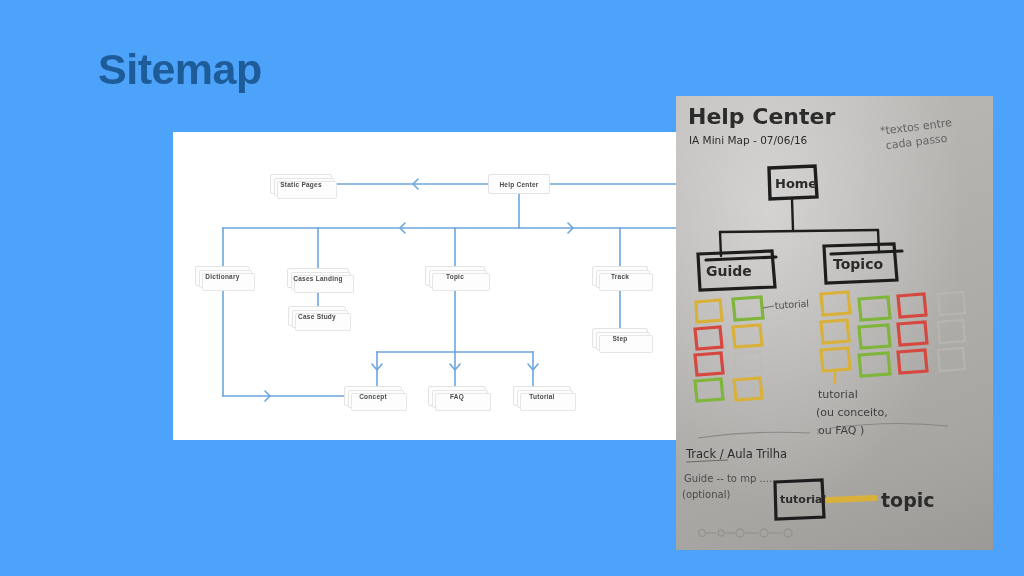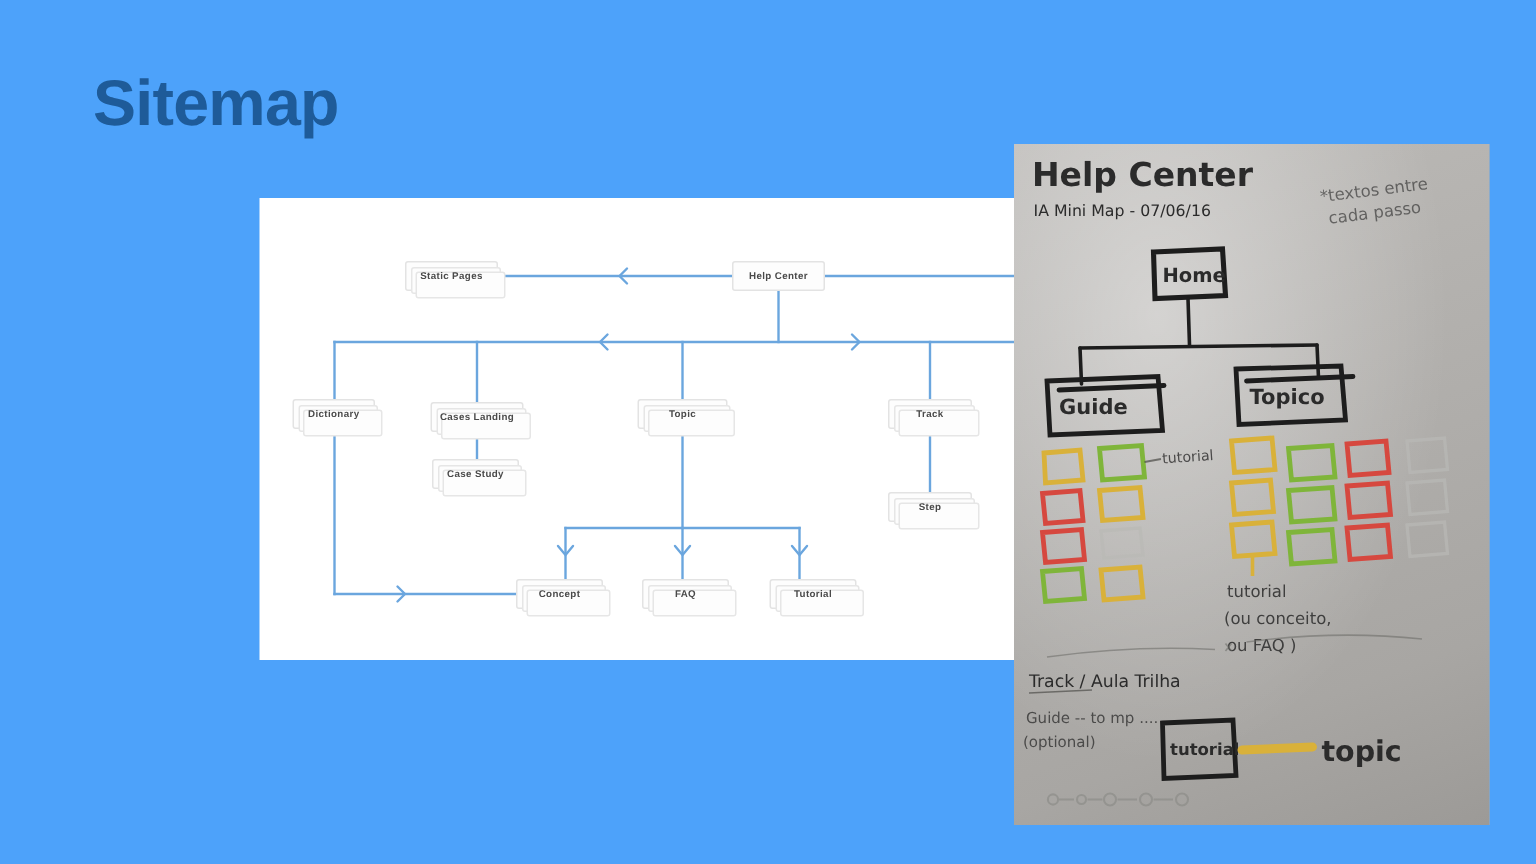--- a/index.html
+++ b/index.html
@@ -107,21 +107,21 @@
     top: 0;
   }
   .hw {
     font-family: "DejaVu Sans", sans-serif;
     fill: #2b2b2b;
   }
 </style>
 </head>
 <body style="background: rgb(77, 162, 250);">
 
-<div id="slide-title" style="color: rgb(30, 91, 153);">Sitemap</div>
+<div id="slide-title" style="color: rgb(30, 91, 153); margin-left: 36px;">Sitemap</div>
 
 <div id="sitemap-card" style="background: rgb(255, 255, 255);">
 
   <svg id="sitemap-svg" width="503" height="308" viewBox="0 0 503 308">
     <g stroke="#6ba6de" stroke-width="1.6" fill="none" stroke-linecap="square">
 
       <line x1="163" y1="52" x2="315" y2="52"></line>
 
       <line x1="377" y1="52" x2="503" y2="52"></line>
 

